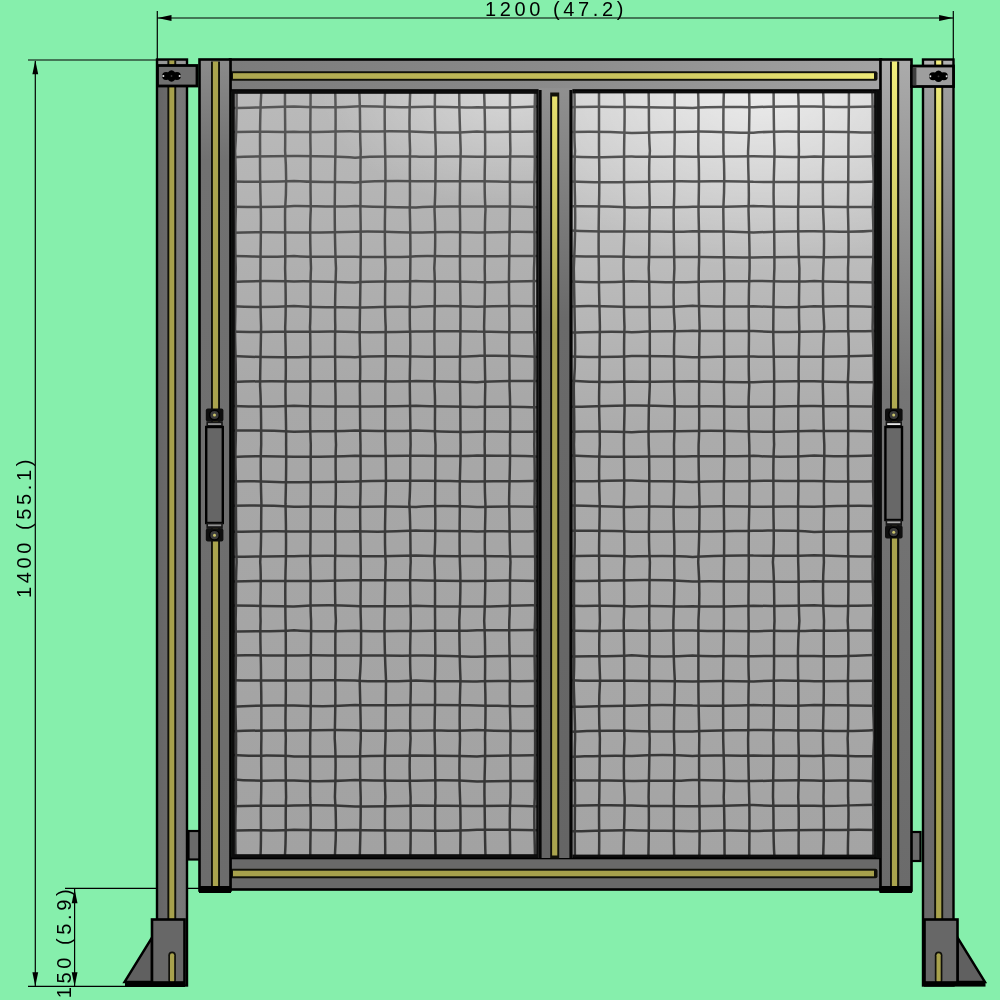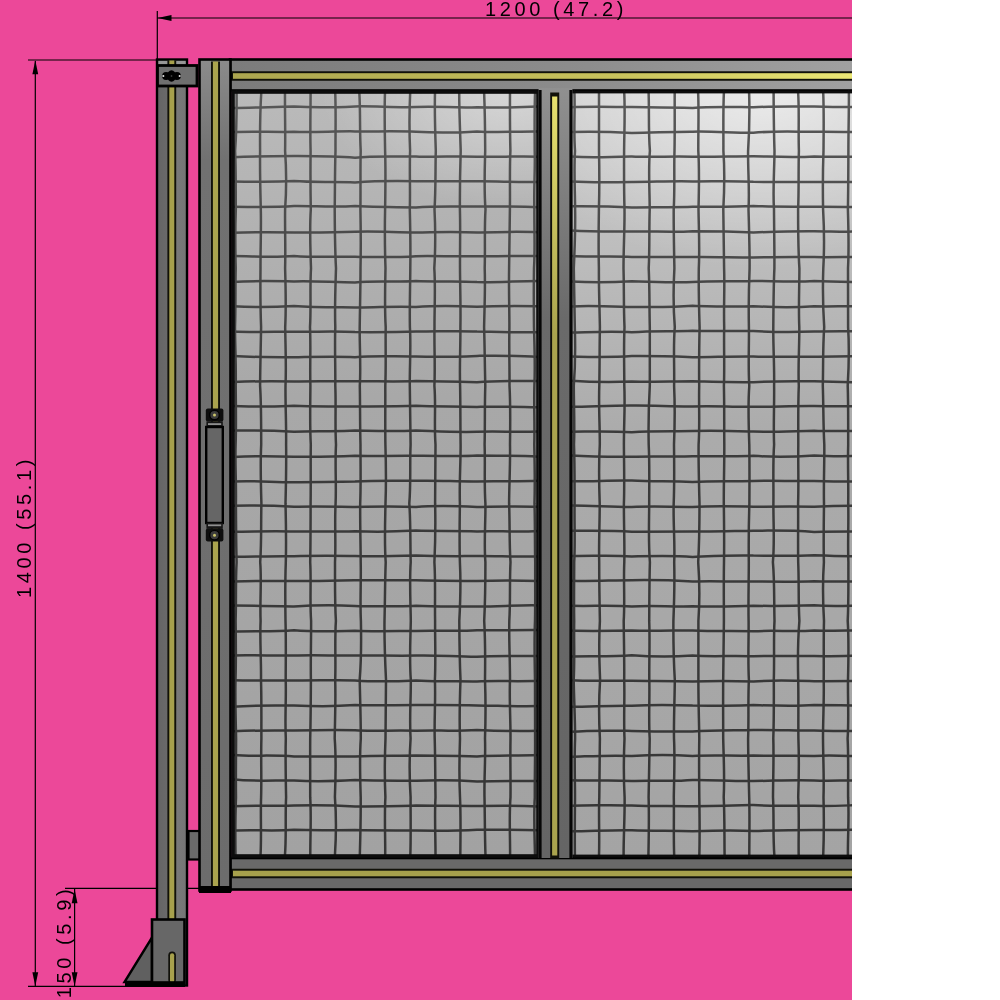--- a/index.html
+++ b/index.html
@@ -1,16 +1,16 @@
 <!DOCTYPE html>
 <html><head>
 <meta charset="utf-8">
 <style>
   html,body{margin:0;padding:0;background:#ffffff;}
-  .page{width:852px;height:1000px;position:relative;background:#ec4899;overflow:hidden;}
+  .page{width:1000px;height:1000px;position:relative;background:#86efac;overflow:hidden;}
   text{font-family:"Liberation Sans", sans-serif;fill:#000;}
 </style>
 </head>
 <body>
 <div class="page">
 <svg width="1000" height="1000" viewBox="0 0 1000 1000">
 <defs>
   <linearGradient id="postL" x1="0" y1="0" x2="1" y2="0">
     <stop offset="0" stop-color="#646464"></stop>
           <stop offset="0.45" stop-color="#6c6c6c"></stop>

